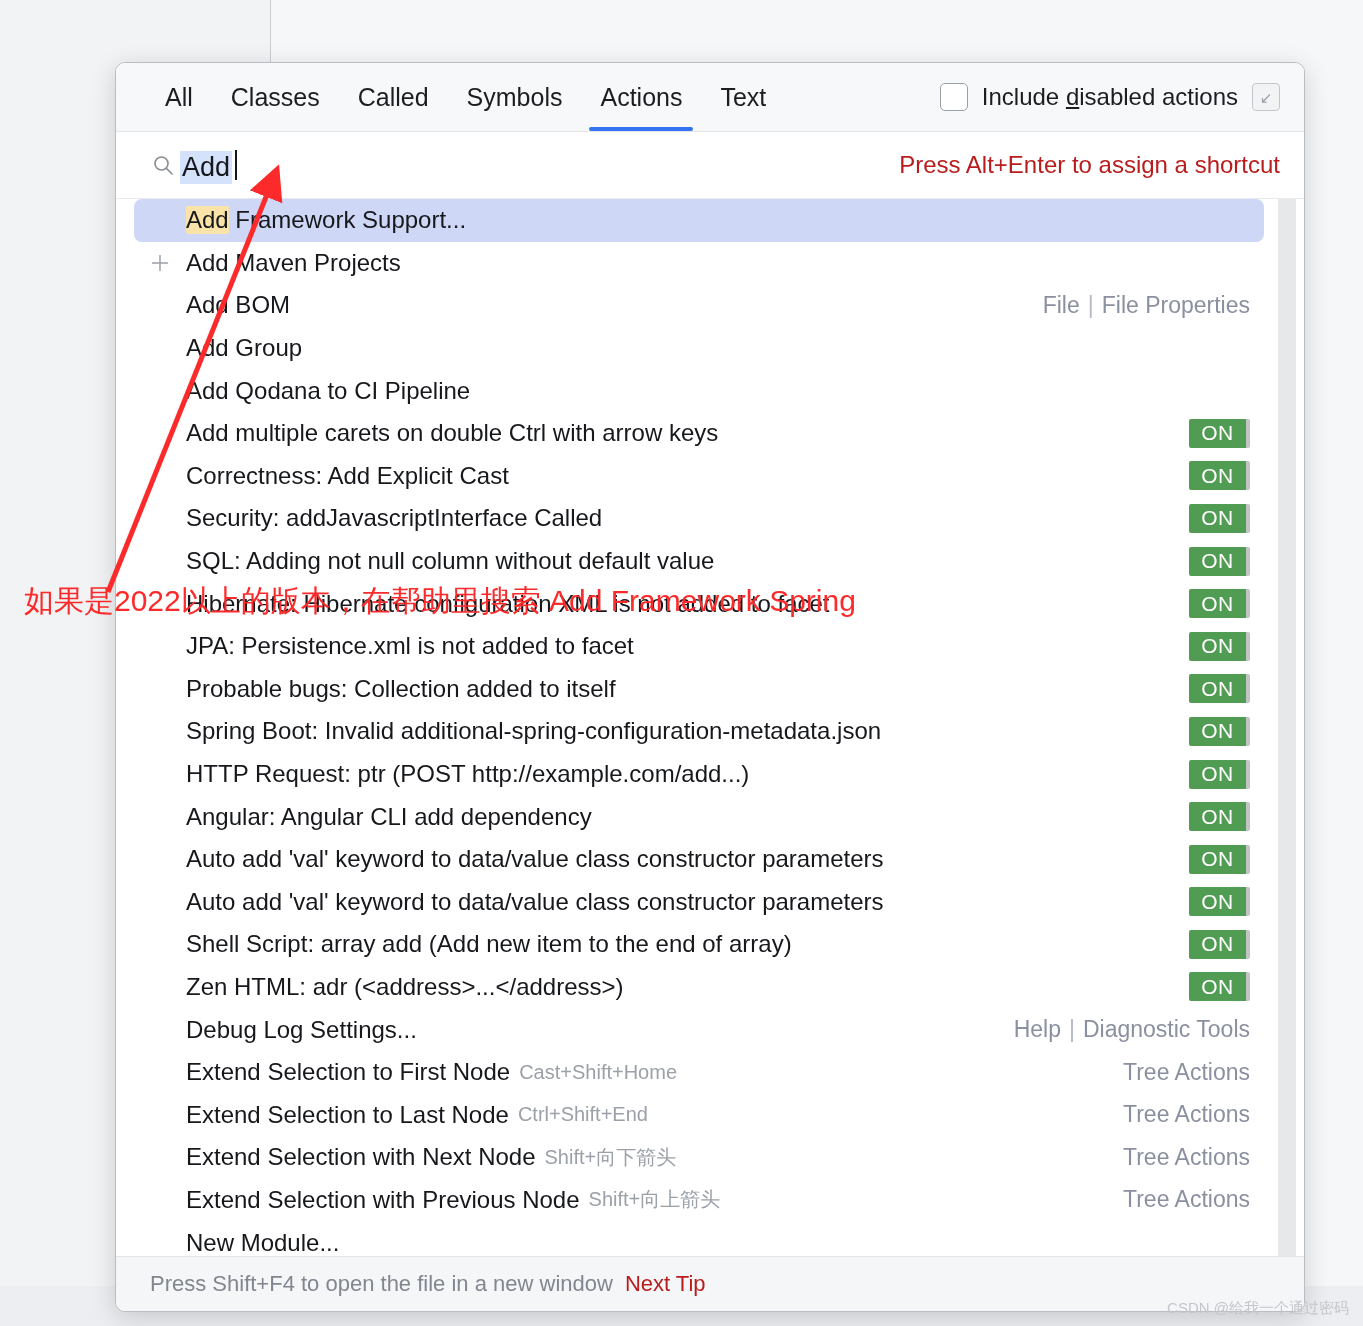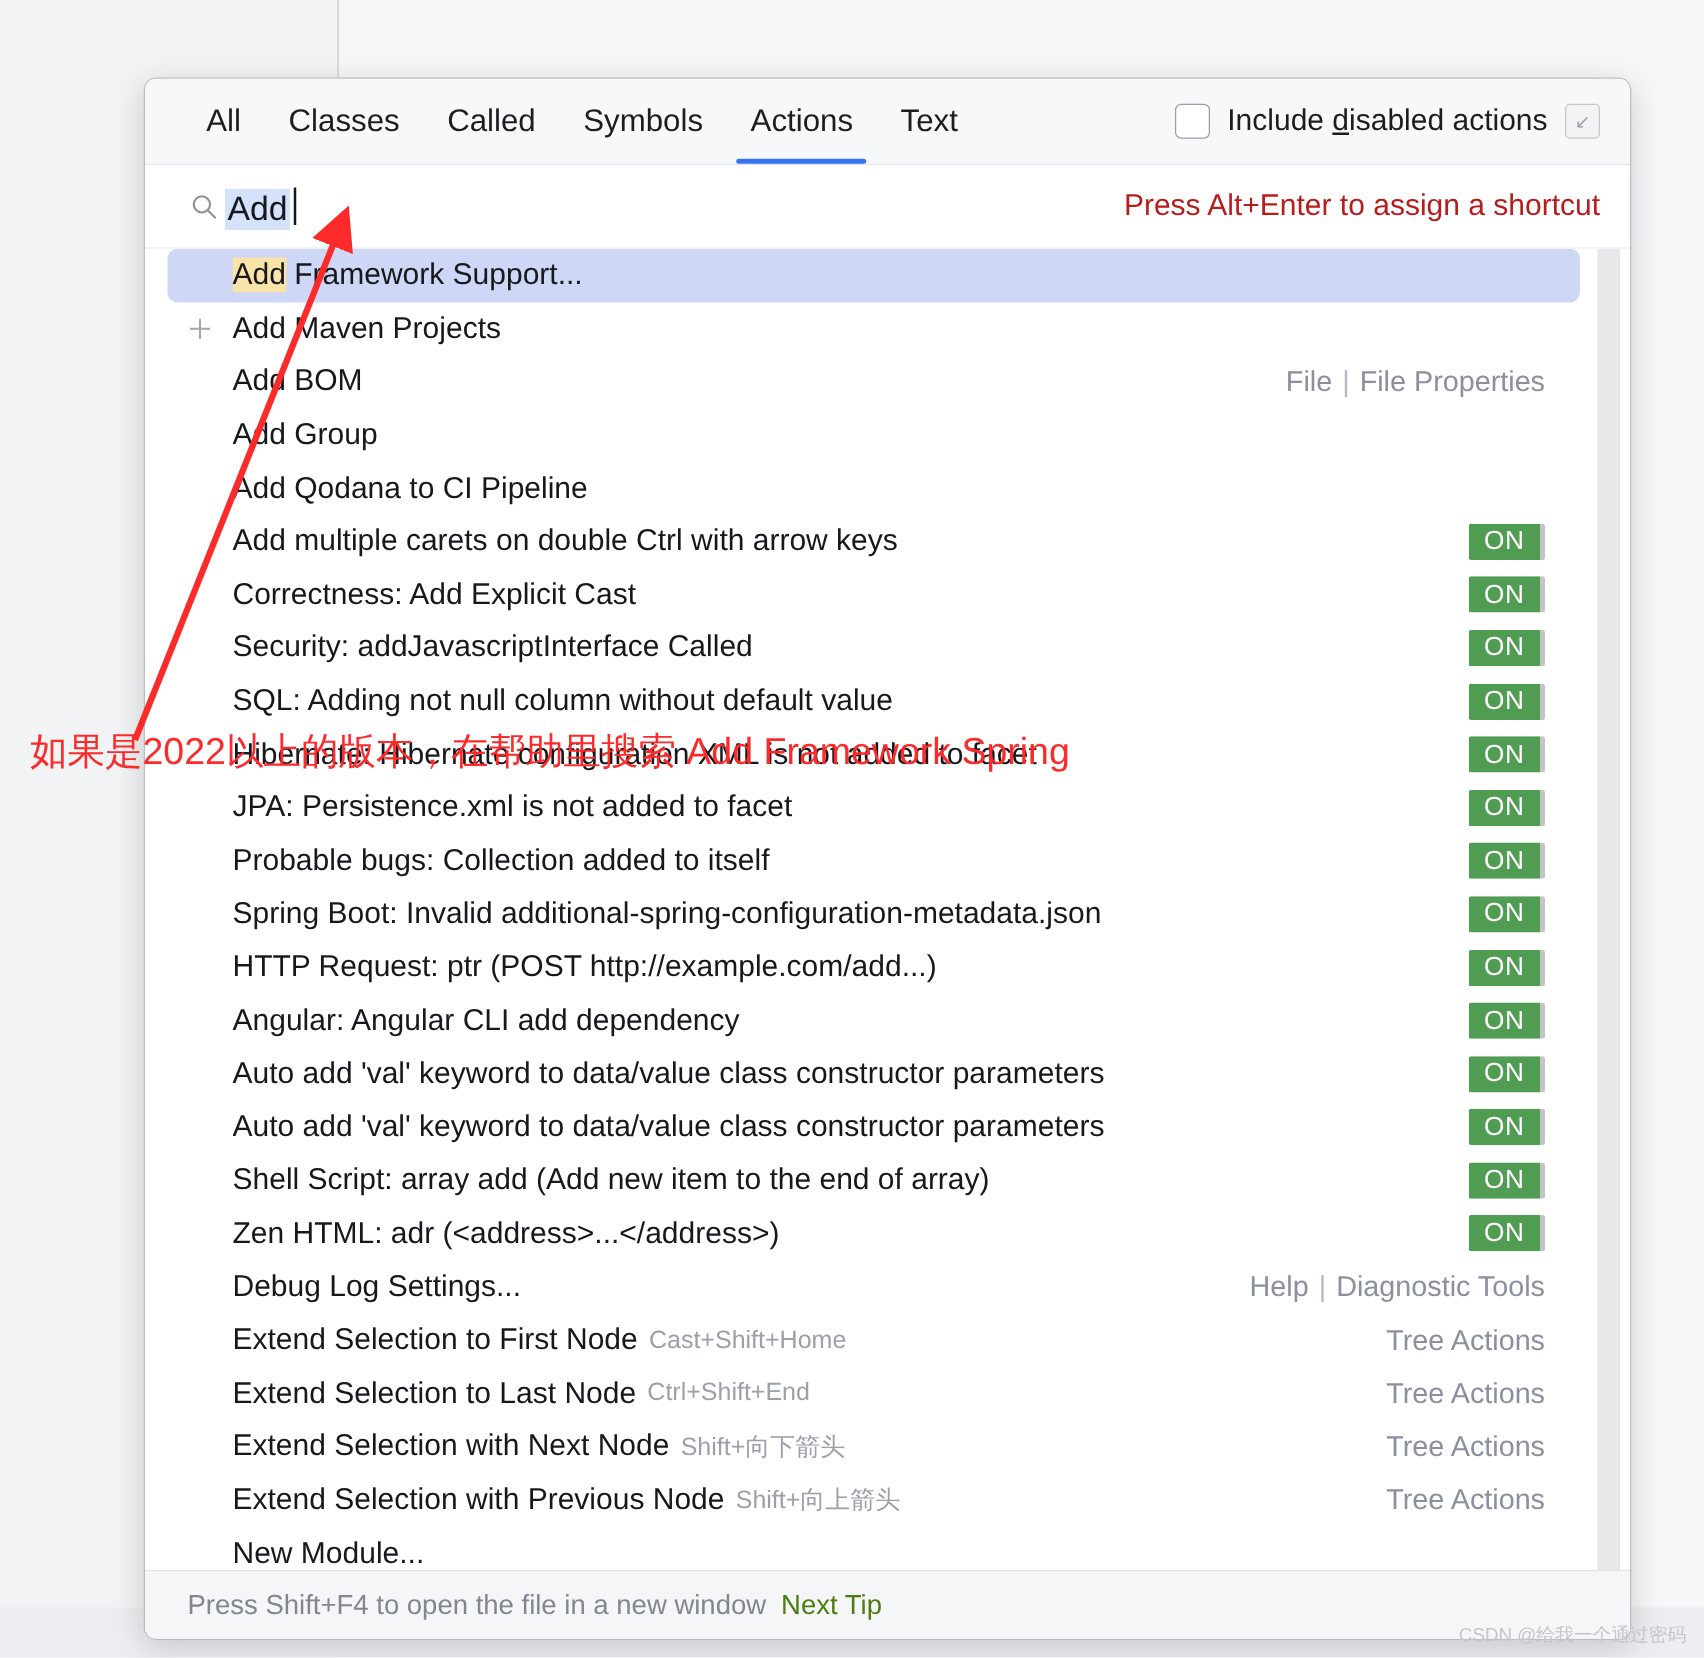--- a/index.html
+++ b/index.html
@@ -180,21 +180,21 @@
     background: #fff;
   }
   #results-inner {
     position: absolute;
     inset: 0 34px 0 0;
   }
   .row {
     height: 42.6px;
     display: flex;
     align-items: center;
-    padding: 0 16px 0 18px;
+    padding: 0 2px 0 18px;
     box-sizing: border-box;
     cursor: default;
     position: relative;
   }
   .row.selected {
     background: #ced7f5;
     border-radius: 8px;
     margin: 0 6px 0 18px;
     padding-left: 0;
   }
@@ -286,21 +286,21 @@
     padding-left: 34px;
     gap: 12px;
   }
   #footer-text {
     font-size: 22px;
     color: #82868f;
     white-space: nowrap;
   }
   #footer-link {
     font-size: 22px;
-    color: #4d7c0f;
+    color: #b91c1c;
     cursor: pointer;
     white-space: nowrap;
   }
 
   
   #annotation-layer {
     position: absolute;
     inset: 0;
     pointer-events: none;
   }

